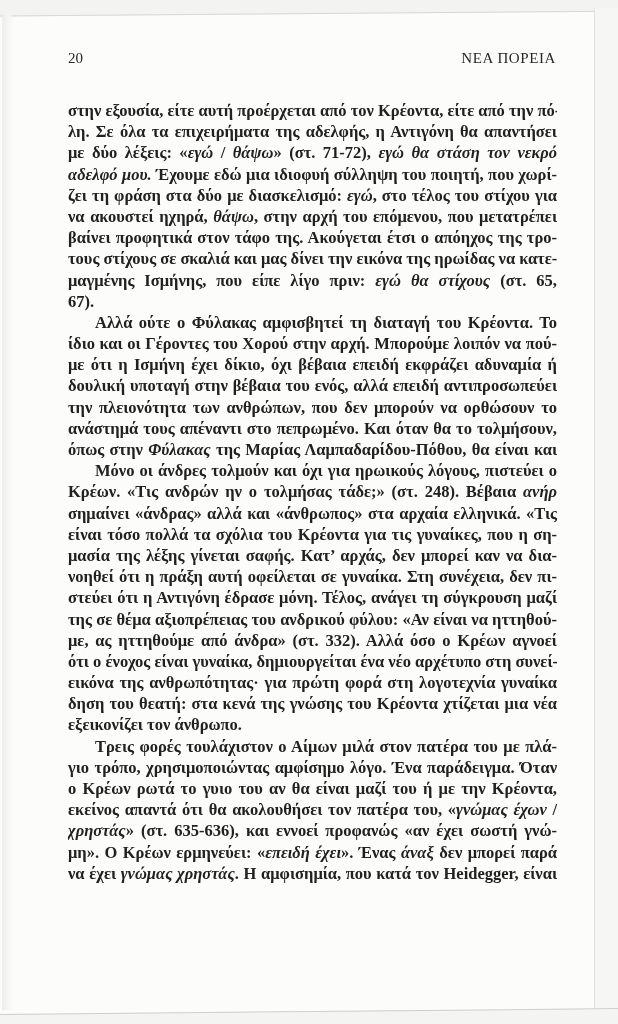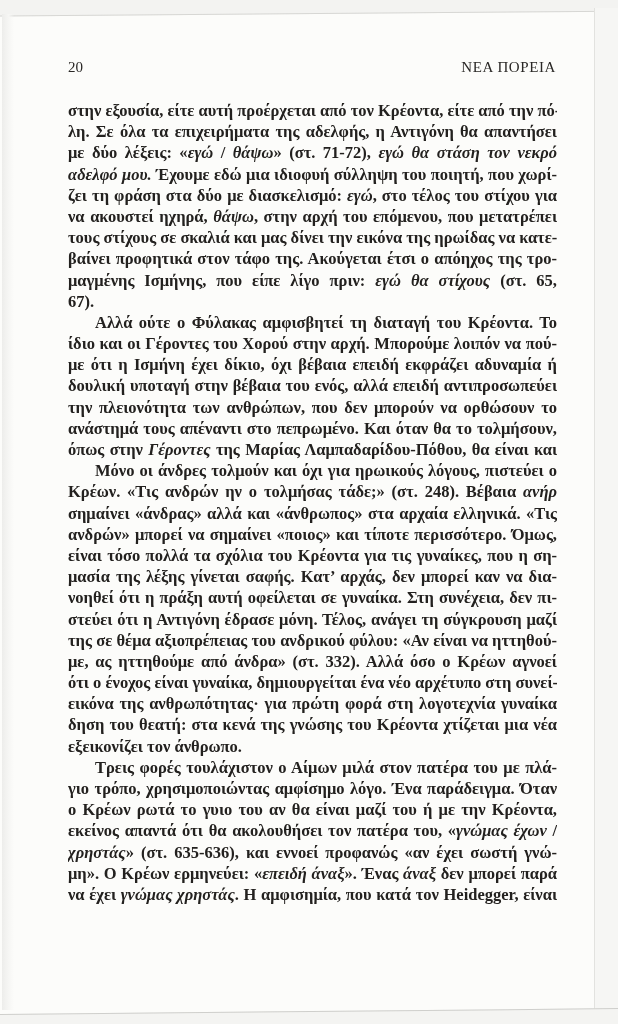--- a/index.html
+++ b/index.html
@@ -41,21 +41,20 @@
   }
   
   .header {
     position: absolute;
     left: 68px; right: 62px; top: 50px;
     display: flex;
     justify-content: space-between;
     align-items: baseline;
     font-size: 15px;
     color: #2a2826;
-    margin-top: 9px;
   }
   .runhead { letter-spacing: 0.6px; }
   
   .text-block {
     position: absolute;
     left: 68px; top: 100px;
     width: 489px;
     font-size: 16.5px;
     font-weight: bold;
   }
@@ -85,46 +84,45 @@
     <span class="runhead">ΝΕΑ ΠΟΡΕΙΑ</span>
   </div>
 
   <div class="text-block">
       <div class="line">στην εξουσία, είτε αυτή προέρχεται από τον Κρέοντα, είτε από την πό-</div>
       <div class="line">λη. Σε όλα τα επιχειρήματα της αδελφής, η Αντιγόνη θα απαντήσει</div>
       <div class="line">με δύο λέξεις: «<i>εγώ</i> / <i>θάψω</i>» (στ. 71-72), <i>εγώ θα στάση τον νεκρό</i></div>
       <div class="line"><i>αδελφό μου.</i> Έχουμε εδώ μια ιδιοφυή σύλληψη του ποιητή, που χωρί-</div>
       <div class="line">ζει τη φράση στα δύο με διασκελισμό: <i>εγώ</i>, στο τέλος του στίχου για</div>
       <div class="line">να ακουστεί ηχηρά, <i>θάψω</i>, στην αρχή του επόμενου, που μετατρέπει</div>
+      <div class="line">βαίνει προφητικά στον τάφο της. Ακούγεται έτσι ο απόηχος της τρο-</div>
       <div class="line">τους στίχους σε σκαλιά και μας δίνει την εικόνα της ηρωίδας να κατε-</div>
-      <div class="line">βαίνει προφητικά στον τάφο της. Ακούγεται έτσι ο απόηχος της τρο-</div>
       <div class="line">μαγμένης Ισμήνης, που είπε λίγο πριν: <i>εγώ θα στίχους</i> (στ. 65,</div>
       <div class="line endline">67).</div>
       <div class="line indent">Αλλά ούτε ο Φύλακας αμφισβητεί τη διαταγή του Κρέοντα. Το</div>
       <div class="line">ίδιο και οι Γέροντες του Χορού στην αρχή. Μπορούμε λοιπόν να πού-</div>
       <div class="line">με ότι η Ισμήνη έχει δίκιο, όχι βέβαια επειδή εκφράζει αδυναμία ή</div>
       <div class="line">δουλική υποταγή στην βέβαια του ενός, αλλά επειδή αντιπροσωπεύει</div>
       <div class="line">την πλειονότητα των ανθρώπων, που δεν μπορούν να ορθώσουν το</div>
       <div class="line">ανάστημά τους απέναντι στο πεπρωμένο. Και όταν θα το τολμήσουν,</div>
-      <div class="line">όπως στην <i>Γέροντες</i> της Μαρίας Λαμπαδαρίδου-Πόθου, θα είναι και</div>
+      <div class="line">όπως στην <i>Φύλακας</i> της Μαρίας Λαμπαδαρίδου-Πόθου, θα είναι και</div>
       <div class="line indent">Μόνο οι άνδρες τολμούν και όχι για ηρωικούς λόγους, πιστεύει ο</div>
       <div class="line">Κρέων. «Τις ανδρών ην ο τολμήσας τάδε;» (στ. 248). Βέβαια <i>ανήρ</i></div>
       <div class="line">σημαίνει «άνδρας» αλλά και «άνθρωπος» στα αρχαία ελληνικά. «Τις</div>
-      <div class="line">ανδρών» μπορεί να σημαίνει «ποιος» και τίποτε περισσότερο. Όμως,</div>
       <div class="line">είναι τόσο πολλά τα σχόλια του Κρέοντα για τις γυναίκες, που η ση-</div>
       <div class="line">μασία της λέξης γίνεται σαφής. Κατ’ αρχάς, δεν μπορεί καν να δια-</div>
       <div class="line">νοηθεί ότι η πράξη αυτή οφείλεται σε γυναίκα. Στη συνέχεια, δεν πι-</div>
       <div class="line">στεύει ότι η Αντιγόνη έδρασε μόνη. Τέλος, ανάγει τη σύγκρουση μαζί</div>
       <div class="line">της σε θέμα αξιοπρέπειας του ανδρικού φύλου: «Αν είναι να ηττηθού-</div>
       <div class="line">με, ας ηττηθούμε από άνδρα» (στ. 332). Αλλά όσο ο Κρέων αγνοεί</div>
       <div class="line">ότι ο ένοχος είναι γυναίκα, δημιουργείται ένα νέο αρχέτυπο στη συνεί-</div>
       <div class="line">εικόνα της ανθρωπότητας· για πρώτη φορά στη λογοτεχνία γυναίκα</div>
       <div class="line">δηση του θεατή: στα κενά της γνώσης του Κρέοντα χτίζεται μια νέα</div>
       <div class="line endline">εξεικονίζει τον άνθρωπο.</div>
       <div class="line indent">Τρεις φορές τουλάχιστον ο Αίμων μιλά στον πατέρα του με πλά-</div>
       <div class="line">γιο τρόπο, χρησιμοποιώντας αμφίσημο λόγο. Ένα παράδειγμα. Όταν</div>
       <div class="line">ο Κρέων ρωτά το γυιο του αν θα είναι μαζί του ή με την Κρέοντα,</div>
       <div class="line">εκείνος απαντά ότι θα ακολουθήσει τον πατέρα του, «<i>γνώμας έχων</i> /</div>
       <div class="line"><i>χρηστάς</i>» (στ. 635-636), και εννοεί προφανώς «αν έχει σωστή γνώ-</div>
-      <div class="line">μη». Ο Κρέων ερμηνεύει: «<i>επειδή άναξ</i>». Ένας <i>άναξ</i> δεν μπορεί παρά</div>
+      <div class="line">μη». Ο Κρέων ερμηνεύει: «<i>επειδή έχει</i>». Ένας <i>άναξ</i> δεν μπορεί παρά</div>
       <div class="line">να έχει <i>γνώμας χρηστάς</i>. Η αμφισημία, που κατά τον Heidegger, είναι</div>
     </div>
 </div>
 
 </body></html>

